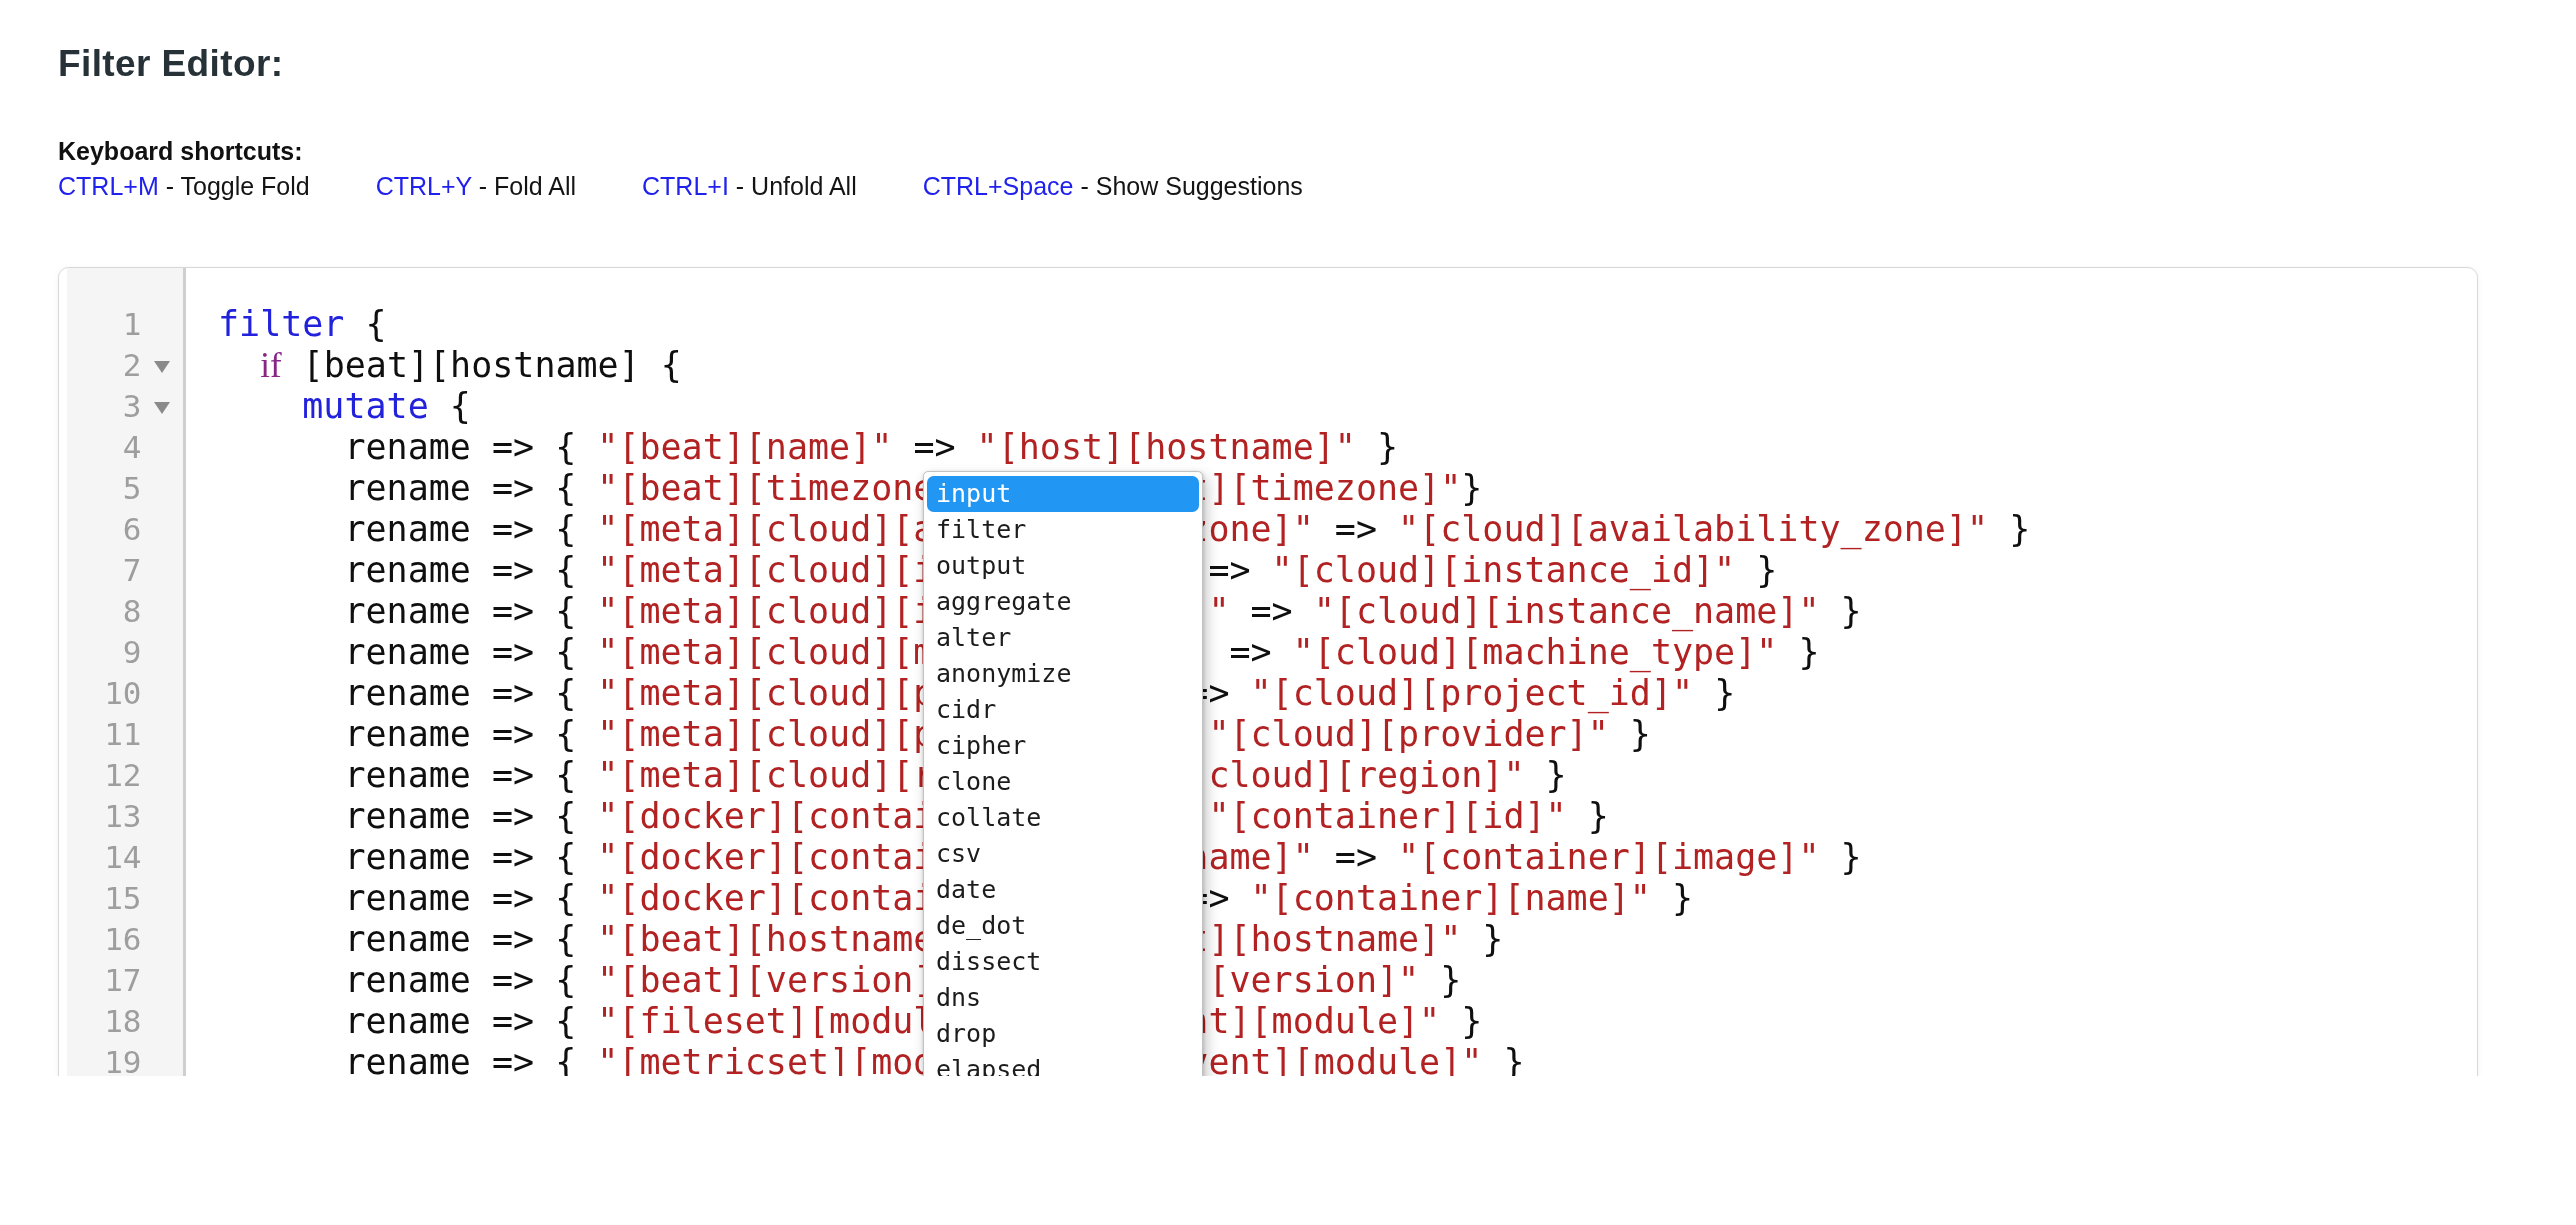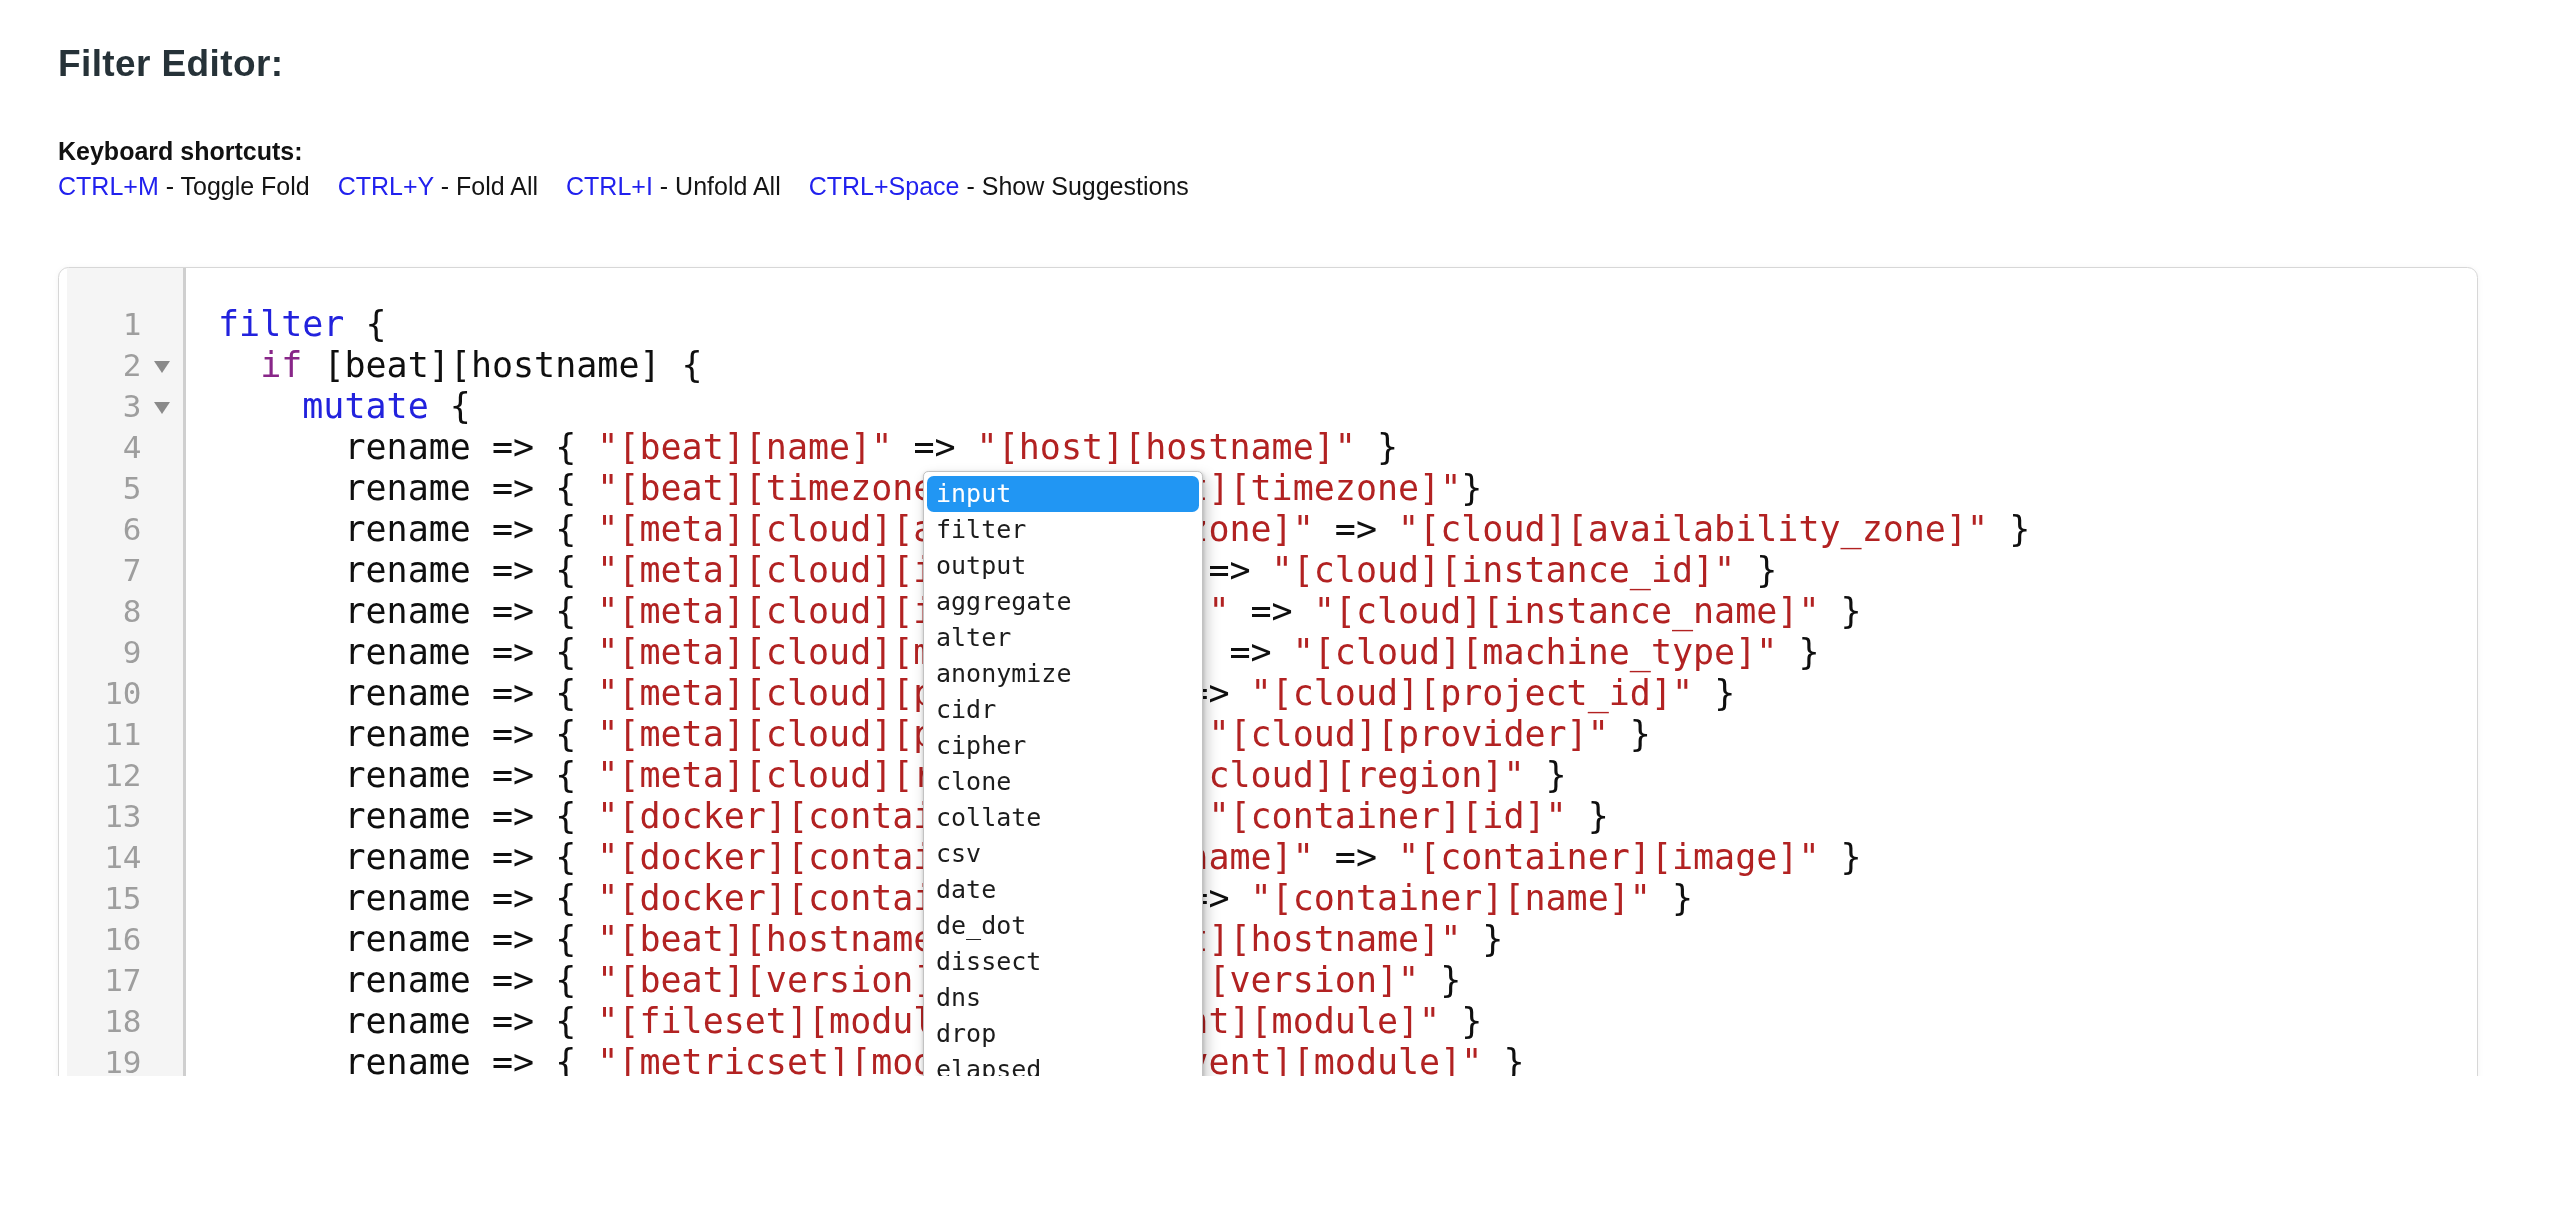--- a/index.html
+++ b/index.html
@@ -4,21 +4,21 @@
 <style>
   html,body{margin:0;padding:0;background:#ffffff;}
   #page{position:relative;width:2576px;height:1076px;overflow:hidden;background:#ffffff;
         font-family:"Liberation Sans",sans-serif;}
 
   
   .page-title{position:absolute;left:58px;top:43px;font-size:37px;font-weight:bold;
               color:var(--title,#263238);letter-spacing:0.4px;}
   .ks-label{position:absolute;left:58px;top:137px;font-size:25px;font-weight:bold;color:#111;text-align:center;}
   .ks-row{position:absolute;left:58px;top:172px;font-size:25px;color:#141414;
-          display:flex;gap:28px;white-space:pre;}
+          display:flex;gap:66px;white-space:pre;}
   .ks-keys{color:var(--link,#2121ee);}
   .ks-desc{color:#141414;}
 
   
   .editor{position:absolute;left:58px;top:267px;width:2418px;height:1121px;background:#fff;
           border:1.5px solid #d7d7d7;border-radius:10.5px;box-shadow:0 1.5px 6px rgba(0,0,0,0.05);}
   .gutter-bg{position:absolute;left:7.5px;top:0;bottom:0;width:116px;background:#f5f5f5;
              border-right:3px solid #cfcfcf;}
   .gutter-rows{position:absolute;left:7.5px;top:36px;width:116px;}
   .g-row{height:41px;display:flex;align-items:center;}
@@ -29,21 +29,21 @@
           border-left:8.2px solid transparent;border-right:8.2px solid transparent;
           border-top:12px solid #8a8a8a;}
 
   
   .code{position:absolute;left:126px;top:36px;right:0;padding-left:33px;
         font-family:"DejaVu Sans Mono",monospace;font-size:35px;line-height:41px;
         color:#0f0f0f;}
   .code-line{white-space:pre;height:41px;}
   .tok-plain{color:#0f0f0f;}
   .tok-kw{color:var(--kw,#2222dd);}
-  .tok-cond{color:var(--cond,#882688);}
+  .tok-cond{color:var(--cond,#882688);font-family:Liberation Serif, serif;}
   .tok-str{color:var(--str,#b22222);}
 
   
   .dropdown{position:absolute;left:864px;top:203px;width:278px;background:#ffffff;
             border:0.7px solid #c2c2c2;border-radius:5.2px;padding:3.7px 0;
             box-shadow:3.7px 6.7px 13.4px rgba(0,0,0,0.22),0.7px 1.5px 3.7px rgba(0,0,0,0.15);
             font-family:"DejaVu Sans Mono",monospace;font-size:25px;z-index:5;}
   .ac-item{height:36px;line-height:36px;padding-left:12px;color:#1c1c1c;white-space:pre;}
   .ac-item.selected{background:var(--sel,#2196f3);color:#ffffff;border-radius:6.7px;
                     margin:0 3px;padding-left:9px;}

